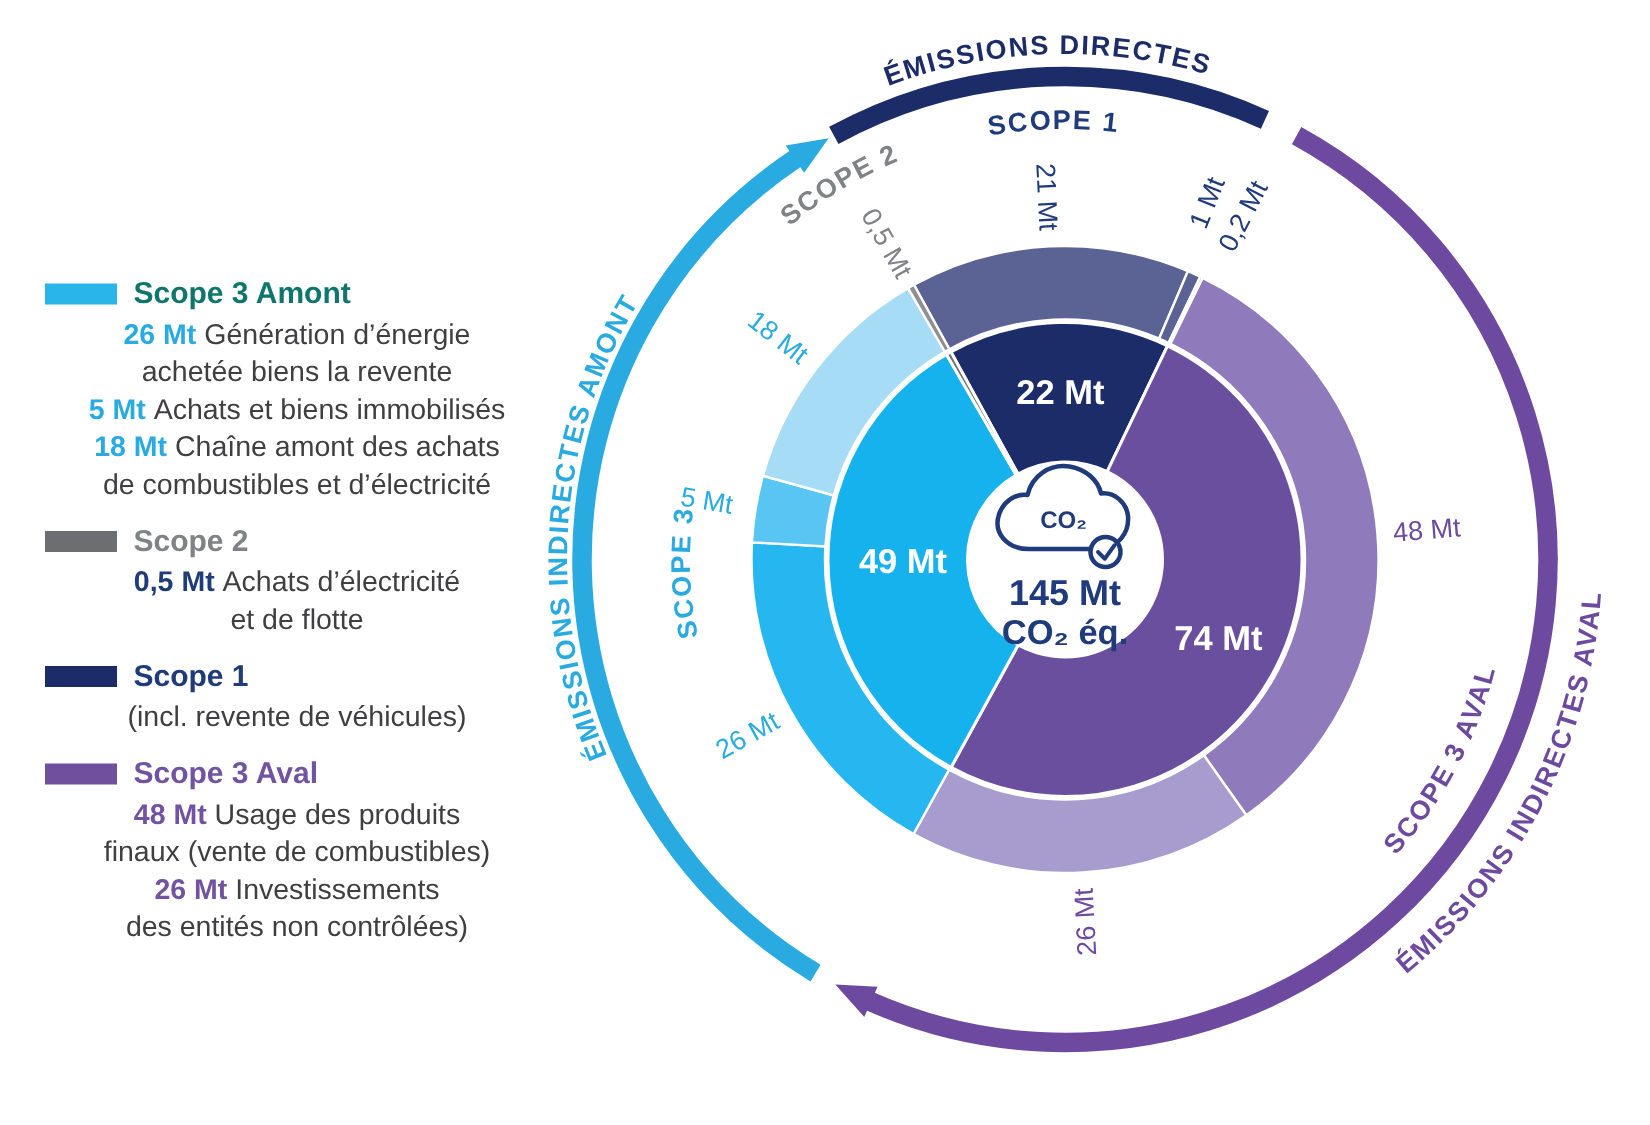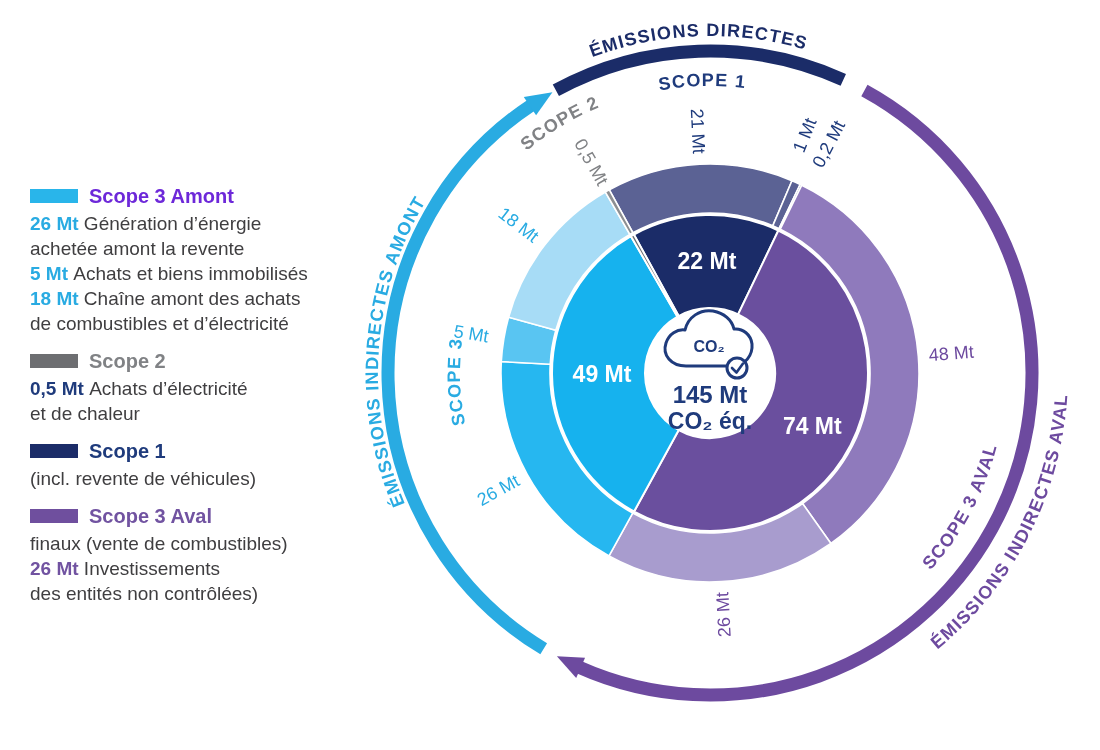--- a/index.html
+++ b/index.html
@@ -3,60 +3,61 @@
 <meta charset="utf-8">
 <style>
   html,body{margin:0;padding:0;}
   body{width:1100px;height:750px;background:#ffffff;overflow:hidden;position:relative;
        font-family:"Liberation Sans","DejaVu Sans",sans-serif;}
   .legend{position:absolute;left:30px;top:184px;width:336px;z-index:2;}
   .legend-block{margin-bottom:13px;}
   .legend-title-row{display:flex;align-items:center;margin-bottom:3px;}
   .swatch{display:inline-block;width:48px;height:14px;margin-right:11px;flex:0 0 auto;}
   .legend-title{font-size:20px;font-weight:bold;line-height:24px;}
-  .legend-line{font-size:19px;line-height:25px;color:#3f3e40;}
+  .legend-line{font-size:19px;line-height:25px;color:#3f3e40;text-align:center;}
   .legend-line b{font-weight:bold;}
   #chart-svg{position:absolute;left:0;top:0;z-index:1;}
   #chart-svg text{font-family:"Liberation Sans","DejaVu Sans",sans-serif;}
 </style>
 </head>
 <body>
 
 <div class="legend">
     <div class="legend-block">
       <div class="legend-title-row">
         <span class="swatch" style="background: rgb(41, 181, 234);"></span>
-        <span class="legend-title" style="color: #6d28d9;">Scope 3 Amont</span>
+        <span class="legend-title" style="color: #0f766e;">Scope 3 Amont</span>
       </div>
       <div class="legend-line"><b style="color: rgb(41, 171, 226);">26 Mt </b>Génération d’énergie</div>
-      <div class="legend-line">achetée amont la revente</div>
+      <div class="legend-line">achetée biens la revente</div>
       <div class="legend-line"><b style="color: rgb(41, 171, 226);">5 Mt </b>Achats et biens immobilisés</div>
       <div class="legend-line"><b style="color: rgb(41, 171, 226);">18 Mt </b>Chaîne amont des achats</div>
       <div class="legend-line">de combustibles et d’électricité</div>
     </div>
     <div class="legend-block">
       <div class="legend-title-row">
         <span class="swatch" style="background: rgb(109, 110, 113);"></span>
         <span class="legend-title" style="color: rgb(128, 130, 133);">Scope 2</span>
       </div>
       <div class="legend-line"><b style="color: rgb(31, 59, 124);">0,5 Mt </b>Achats d’électricité</div>
-      <div class="legend-line">et de chaleur</div>
+      <div class="legend-line">et de flotte</div>
     </div>
     <div class="legend-block">
       <div class="legend-title-row">
         <span class="swatch" style="background: rgb(27, 44, 104);"></span>
         <span class="legend-title" style="color: rgb(31, 59, 124);">Scope 1</span>
       </div>
       <div class="legend-line">(incl. revente de véhicules)</div>
     </div>
     <div class="legend-block">
       <div class="legend-title-row">
         <span class="swatch" style="background: rgb(111, 79, 158);"></span>
         <span class="legend-title" style="color: rgb(113, 83, 161);">Scope 3 Aval</span>
       </div>
+      <div class="legend-line"><b style="color: rgb(113, 83, 161);">48 Mt </b>Usage des produits</div>
       <div class="legend-line">finaux (vente de combustibles)</div>
       <div class="legend-line"><b style="color: rgb(113, 83, 161);">26 Mt </b>Investissements</div>
       <div class="legend-line">des entités non contrôlées)</div>
     </div>
   </div>
 <svg id="chart-svg" width="1100" height="750" viewBox="0 0 1100 750">
     <path d="M609.3134821127414,189.8519038708325 A209,209 0 0 1 791.9563130505275,180.73933644355654 L772.7416750626047,225.81480301899066 A160,160 0 0 0 632.9194121437256,232.79093119298182 Z" fill="#5b6294" stroke="#ffffff" stroke-width="1.6"></path>
     <path d="M791.9563130505275,180.73933644355654 A209,209 0 0 1 800.1686218891534,184.45128049596602 L779.028610058682,228.65648267633762 A160,160 0 0 0 772.7416750626047,225.81480301899066 Z" fill="#5b6294" stroke="#ffffff" stroke-width="1.6"></path>
     <path d="M800.1686218891534,184.45128049596602 A209,209 0 0 1 801.7914478201759,185.23597227616807 L780.2709648384122,229.25720365639663 A160,160 0 0 0 779.028610058682,228.65648267633762 Z" fill="#5b6294" stroke="#ffffff" stroke-width="1.6"></path>
     <path d="M801.7914478201759,185.23597227616807 A209,209 0 0 1 830.9142094541523,543.4721500775929 L802.5659019744706,503.5049952747123 A160,160 0 0 0 780.2709648384122,229.25720365639663 Z" fill="#8f7abc" stroke="#ffffff" stroke-width="1.6"></path>

